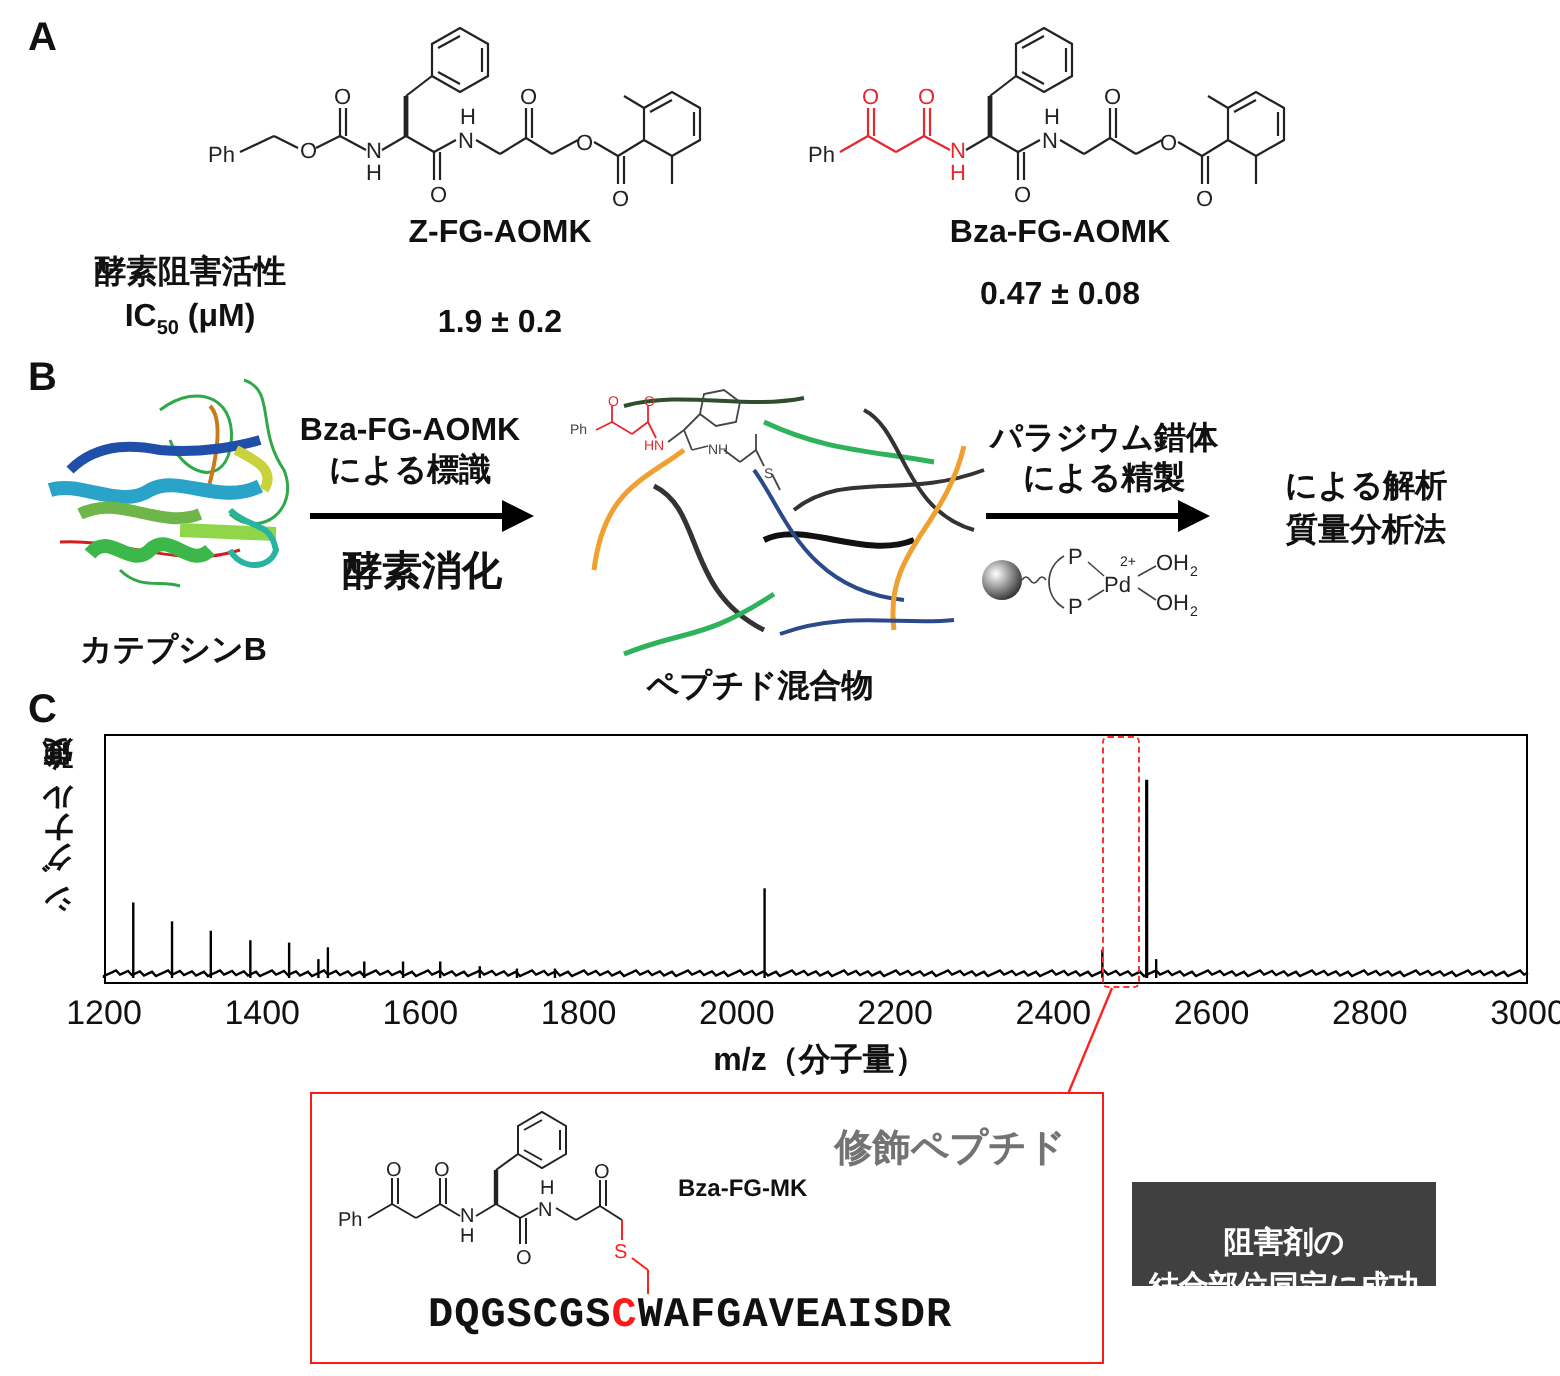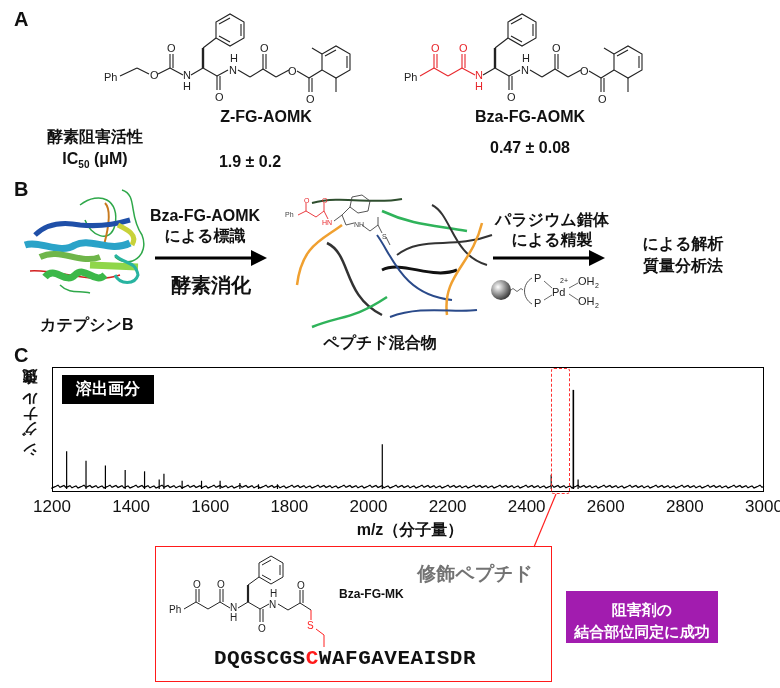--- a/index.html
+++ b/index.html
@@ -69,21 +69,21 @@
         <text x="83" y="86">H</text>
       <text x="115" y="97">O</text>
       <text x="129" y="70">N</text>
         <text x="130" y="58">H</text>
       <text x="160" y="48">O</text>
       <text x="188" y="71">O</text>
       <text x="206" y="99">O</text>
     </g>
   </svg>
 </div>
-<div class="abs bold c" style="left:186px;top:108px;width:160px;font-size:16px;">Z-FG-AOMK</div>
+<div class="abs bold c" style="left:170px;top:108px;width:160px;font-size:16px;">Z-FG-AOMK</div>
 <div class="abs bold c" style="left:170px;top:153px;width:160px;font-size:16px;">1.9 ± 0.2</div>
 
 <div class="abs bold c" style="left:30px;top:126px;width:130px;font-size:16px;line-height:22px;">
   <div>酵素阻害活性</div>
   <div><span>IC</span><sub style="font-size:10px;">50</sub><span> (μM)</span></div>
 </div>
 
 <div class="abs" style="left:400px;top:4px;width:280px;height:100px;">
   <svg width="280" height="100" viewBox="0 0 280 100">
     <g stroke="#e8262b" stroke-width="1.1" fill="none">
@@ -257,21 +257,20 @@
 <div class="abs bold c" style="left:628px;top:233px;width:110px;font-size:16px;line-height:22px;">
   <div>による解析</div>
   <div>質量分析法</div>
 </div>
 
 <div class="abs panel-label" style="left:14px;top:344px;">C</div>
 
 <div class="abs bold" style="left:21px;top:372px;font-size:15px;writing-mode:vertical-rl;transform:rotate(180deg);height:120px;text-align:center;">シグナル強度</div>
 
 <div class="abs" style="left:52px;top:367px;width:712px;height:125px;border:1.5px solid #000;box-sizing:border-box;">
-  <div class="abs bold" style="left:9px;top:7px;background:#000;color:#fff;font-size:16px;padding:4px 14px;">溶出画分</div>
   <svg id="spectrum" width="712" height="125" viewBox="0 0 712 125" style="left:-1.5px;top:-1.5px;">
       <path d="M0 122 L0 121.0 L2 120.1 L4 119.2 L6 118.2 L8 120.3 L10 119.4 L12 118.5 L14 120.5 L16 119.6 L18 118.7 L20 120.8 L22 119.8 L24 118.9 L26 121.0 L28 120.1 L30 119.2 L32 118.2 L34 120.3 L36 119.4 L38 118.5 L40 120.5 L42 119.6 L44 118.7 L46 120.8 L48 119.8 L50 118.9 L52 121.0 L54 120.1 L56 119.2 L58 118.2 L60 120.3 L62 119.4 L64 118.5 L66 120.5 L68 119.6 L70 118.7 L72 120.8 L74 119.8 L76 118.9 L78 121.0 L80 120.1 L82 119.2 L84 118.2 L86 120.3 L88 119.4 L90 118.5 L92 120.5 L94 119.6 L96 118.7 L98 120.8 L100 119.8 L102 118.9 L104 121.0 L106 120.1 L108 119.2 L110 118.2 L112 120.3 L114 119.4 L116 118.5 L118 120.5 L120 119.6 L122 118.7 L124 120.8 L126 119.8 L128 118.9 L130 121.0 L132 120.1 L134 119.2 L136 118.2 L138 120.3 L140 119.4 L142 118.5 L144 120.5 L146 119.6 L148 118.7 L150 120.8 L152 119.8 L154 118.9 L156 121.0 L158 120.1 L160 119.2 L162 118.2 L164 120.3 L166 119.4 L168 118.5 L170 120.5 L172 119.6 L174 118.7 L176 120.8 L178 119.8 L180 118.9 L182 121.0 L184 120.1 L186 119.2 L188 118.2 L190 120.3 L192 119.4 L194 118.5 L196 120.5 L198 119.6 L200 118.7 L202 120.8 L204 119.8 L206 118.9 L208 121.0 L210 120.1 L212 119.2 L214 118.2 L216 120.3 L218 119.4 L220 118.5 L222 120.5 L224 119.6 L226 118.7 L228 120.8 L230 119.8 L232 118.9 L234 121.0 L236 120.1 L238 119.2 L240 118.2 L242 120.3 L244 119.4 L246 118.5 L248 120.5 L250 119.6 L252 118.7 L254 120.8 L256 119.8 L258 118.9 L260 121.0 L262 120.1 L264 119.2 L266 118.2 L268 120.3 L270 119.4 L272 118.5 L274 120.5 L276 119.6 L278 118.7 L280 120.8 L282 119.8 L284 118.9 L286 121.0 L288 120.1 L290 119.2 L292 118.2 L294 120.3 L296 119.4 L298 118.5 L300 120.5 L302 119.6 L304 118.7 L306 120.8 L308 119.8 L310 118.9 L312 121.0 L314 120.1 L316 119.2 L318 118.2 L320 120.3 L322 119.4 L324 118.5 L326 120.5 L328 119.6 L330 118.7 L332 120.8 L334 119.8 L336 118.9 L338 121.0 L340 120.1 L342 119.2 L344 118.2 L346 120.3 L348 119.4 L350 118.5 L352 120.5 L354 119.6 L356 118.7 L358 120.8 L360 119.8 L362 118.9 L364 121.0 L366 120.1 L368 119.2 L370 118.2 L372 120.3 L374 119.4 L376 118.5 L378 120.5 L380 119.6 L382 118.7 L384 120.8 L386 119.8 L388 118.9 L390 121.0 L392 120.1 L394 119.2 L396 118.2 L398 120.3 L400 119.4 L402 118.5 L404 120.5 L406 119.6 L408 118.7 L410 120.8 L412 119.8 L414 118.9 L416 121.0 L418 120.1 L420 119.2 L422 118.2 L424 120.3 L426 119.4 L428 118.5 L430 120.5 L432 119.6 L434 118.7 L436 120.8 L438 119.8 L440 118.9 L442 121.0 L444 120.1 L446 119.2 L448 118.2 L450 120.3 L452 119.4 L454 118.5 L456 120.5 L458 119.6 L460 118.7 L462 120.8 L464 119.8 L466 118.9 L468 121.0 L470 120.1 L472 119.2 L474 118.2 L476 120.3 L478 119.4 L480 118.5 L482 120.5 L484 119.6 L486 118.7 L488 120.8 L490 119.8 L492 118.9 L494 121.0 L496 120.1 L498 119.2 L500 118.2 L502 120.3 L504 119.4 L506 118.5 L508 120.5 L510 119.6 L512 118.7 L514 120.8 L516 119.8 L518 118.9 L520 121.0 L522 120.1 L524 119.2 L526 118.2 L528 120.3 L530 119.4 L532 118.5 L534 120.5 L536 119.6 L538 118.7 L540 120.8 L542 119.8 L544 118.9 L546 121.0 L548 120.1 L550 119.2 L552 118.2 L554 120.3 L556 119.4 L558 118.5 L560 120.5 L562 119.6 L564 118.7 L566 120.8 L568 119.8 L570 118.9 L572 121.0 L574 120.1 L576 119.2 L578 118.2 L580 120.3 L582 119.4 L584 118.5 L586 120.5 L588 119.6 L590 118.7 L592 120.8 L594 119.8 L596 118.9 L598 121.0 L600 120.1 L602 119.2 L604 118.2 L606 120.3 L608 119.4 L610 118.5 L612 120.5 L614 119.6 L616 118.7 L618 120.8 L620 119.8 L622 118.9 L624 121.0 L626 120.1 L628 119.2 L630 118.2 L632 120.3 L634 119.4 L636 118.5 L638 120.5 L640 119.6 L642 118.7 L644 120.8 L646 119.8 L648 118.9 L650 121.0 L652 120.1 L654 119.2 L656 118.2 L658 120.3 L660 119.4 L662 118.5 L664 120.5 L666 119.6 L668 118.7 L670 120.8 L672 119.8 L674 118.9 L676 121.0 L678 120.1 L680 119.2 L682 118.2 L684 120.3 L686 119.4 L688 118.5 L690 120.5 L692 119.6 L694 118.7 L696 120.8 L698 119.8 L700 118.9 L702 121.0 L704 120.1 L706 119.2 L708 118.2 L710 120.3 L712 119.4" stroke="#000" stroke-width="1.2" fill="none"></path>
       <line x1="14.635555555555555" x2="14.635555555555555" y1="122" y2="84.24000000000001" stroke="#000" stroke-width="1.2"></line>
       <line x1="34.01777777777778" x2="34.01777777777778" y1="122" y2="93.68" stroke="#000" stroke-width="1.2"></line>
       <line x1="53.4" x2="53.4" y1="122" y2="98.4" stroke="#000" stroke-width="1.2"></line>
       <line x1="73.17777777777778" x2="73.17777777777778" y1="122" y2="103.12" stroke="#000" stroke-width="1.2"></line>
       <line x1="92.56" x2="92.56" y1="122" y2="104.3" stroke="#000" stroke-width="1.2"></line>
       <line x1="107.19555555555556" x2="107.19555555555556" y1="122" y2="112.56" stroke="#000" stroke-width="1.2"></line>
       <line x1="111.94222222222223" x2="111.94222222222223" y1="122" y2="106.66" stroke="#000" stroke-width="1.2"></line>
       <line x1="130.13777777777779" x2="130.13777777777779" y1="122" y2="113.74" stroke="#000" stroke-width="1.2"></line>
@@ -352,16 +351,16 @@
         <text x="114" y="50" fill="#222">H</text>
       <text x="141" y="42" fill="#222">O</text>
       <text x="151" y="82" fill="#ff2020">S</text>
     </g>
   </svg>
   <div class="abs mono" style="left:58px;top:100px;font-size:21px;letter-spacing:0.5px;">
     <span>DQGSCGS</span><span style="color:#ff1a1a;">C</span><span>WAFGAVEAISDR</span>
   </div>
 </div>
 
-<div class="abs bold c" style="left:566px;top:591px;width:152px;height:52px;background:#a21caf;color:#fff;font-size:15px;line-height:22px;padding-top:8px;box-sizing:border-box;">
+<div class="abs bold c" style="left:566px;top:591px;width:152px;height:52px;background:#404040;color:#fff;font-size:15px;line-height:22px;padding-top:20px;box-sizing:border-box;">
   <div>阻害剤の</div>
   <div>結合部位同定に成功</div>
 </div>
 
 </body></html>

